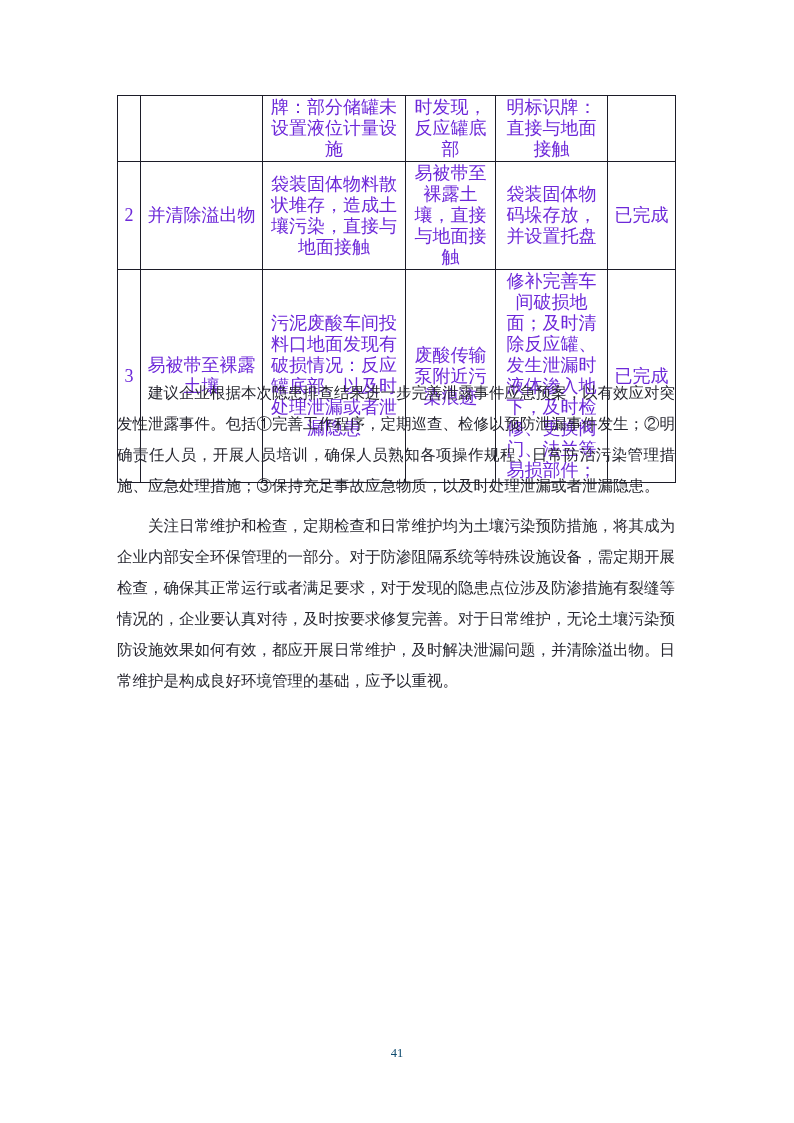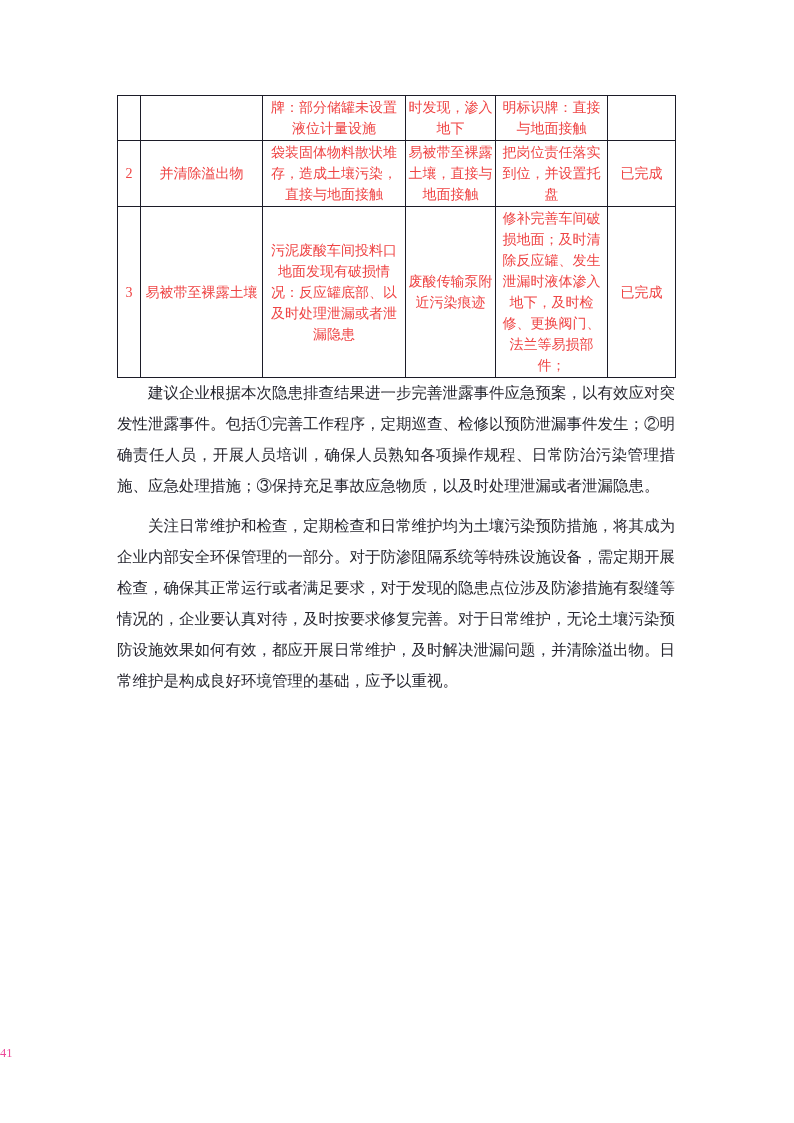--- a/index.html
+++ b/index.html
@@ -17,23 +17,23 @@
   }
 
   
   table.hazard {
     position: absolute;
     left: 117px;
     top: 95px;
     width: 558px;
     border-collapse: collapse;
     table-layout: fixed;
-    font-size: 14px;
+    font-size: 18px;
     line-height: 21px;
-    color: #ef4444;
+    color: #6d28d9;
   }
   table.hazard td {
     border: 1px solid #1c1c28;
     text-align: center;
     vertical-align: middle;
     padding: 1px 2px;
     overflow: hidden;
   }
   tr.row-cont  { height: 40px; }
   tr.row-2     { height: 66px; }
@@ -55,23 +55,23 @@
     margin: 0 0 9px 0;
   }
   .textblock p:first-child { margin-top: 7px; }
 
   
   .page-number {
     position: absolute;
     left: 0;
     right: 0;
     top: 1046px;
-    text-align: left;
+    text-align: center;
     font-size: 12.5px;
-    color: #ec4899;
+    color: #0c4a6e;
   }
 </style>
 </head>
 <body>
 
 <div class="page">
 
   <table class="hazard">
     <colgroup>
       <col style="width:23px">
@@ -79,30 +79,30 @@
       <col style="width:143px">
       <col style="width:90px">
       <col style="width:112px">
       <col style="width:68px">
     </colgroup>
     <tbody>
       <tr class="row-cont">
         <td></td>
         <td></td>
         <td>牌：部分储罐未设置液位计量设施</td>
-        <td>时发现，渗入地下</td>
+        <td>时发现，反应罐底部</td>
         <td>明标识牌：直接与地面接触</td>
         <td></td>
       </tr>
       <tr class="row-2">
         <td>2</td>
         <td>并清除溢出物</td>
         <td>袋装固体物料散状堆存，造成土壤污染，直接与地面接触</td>
         <td>易被带至裸露土壤，直接与地面接触</td>
-        <td>把岗位责任落实到位，并设置托盘</td>
+        <td>袋装固体物码垛存放，并设置托盘</td>
         <td>已完成</td>
       </tr>
       <tr class="row-3">
         <td>3</td>
         <td>易被带至裸露土壤</td>
         <td>污泥废酸车间投料口地面发现有破损情况：反应罐底部、以及时处理泄漏或者泄漏隐患</td>
         <td>废酸传输泵附近污染痕迹</td>
         <td>修补完善车间破损地面；及时清除反应罐、发生泄漏时液体渗入地下，及时检修、更换阀门、法兰等易损部件；</td>
         <td>已完成</td>
       </tr>

